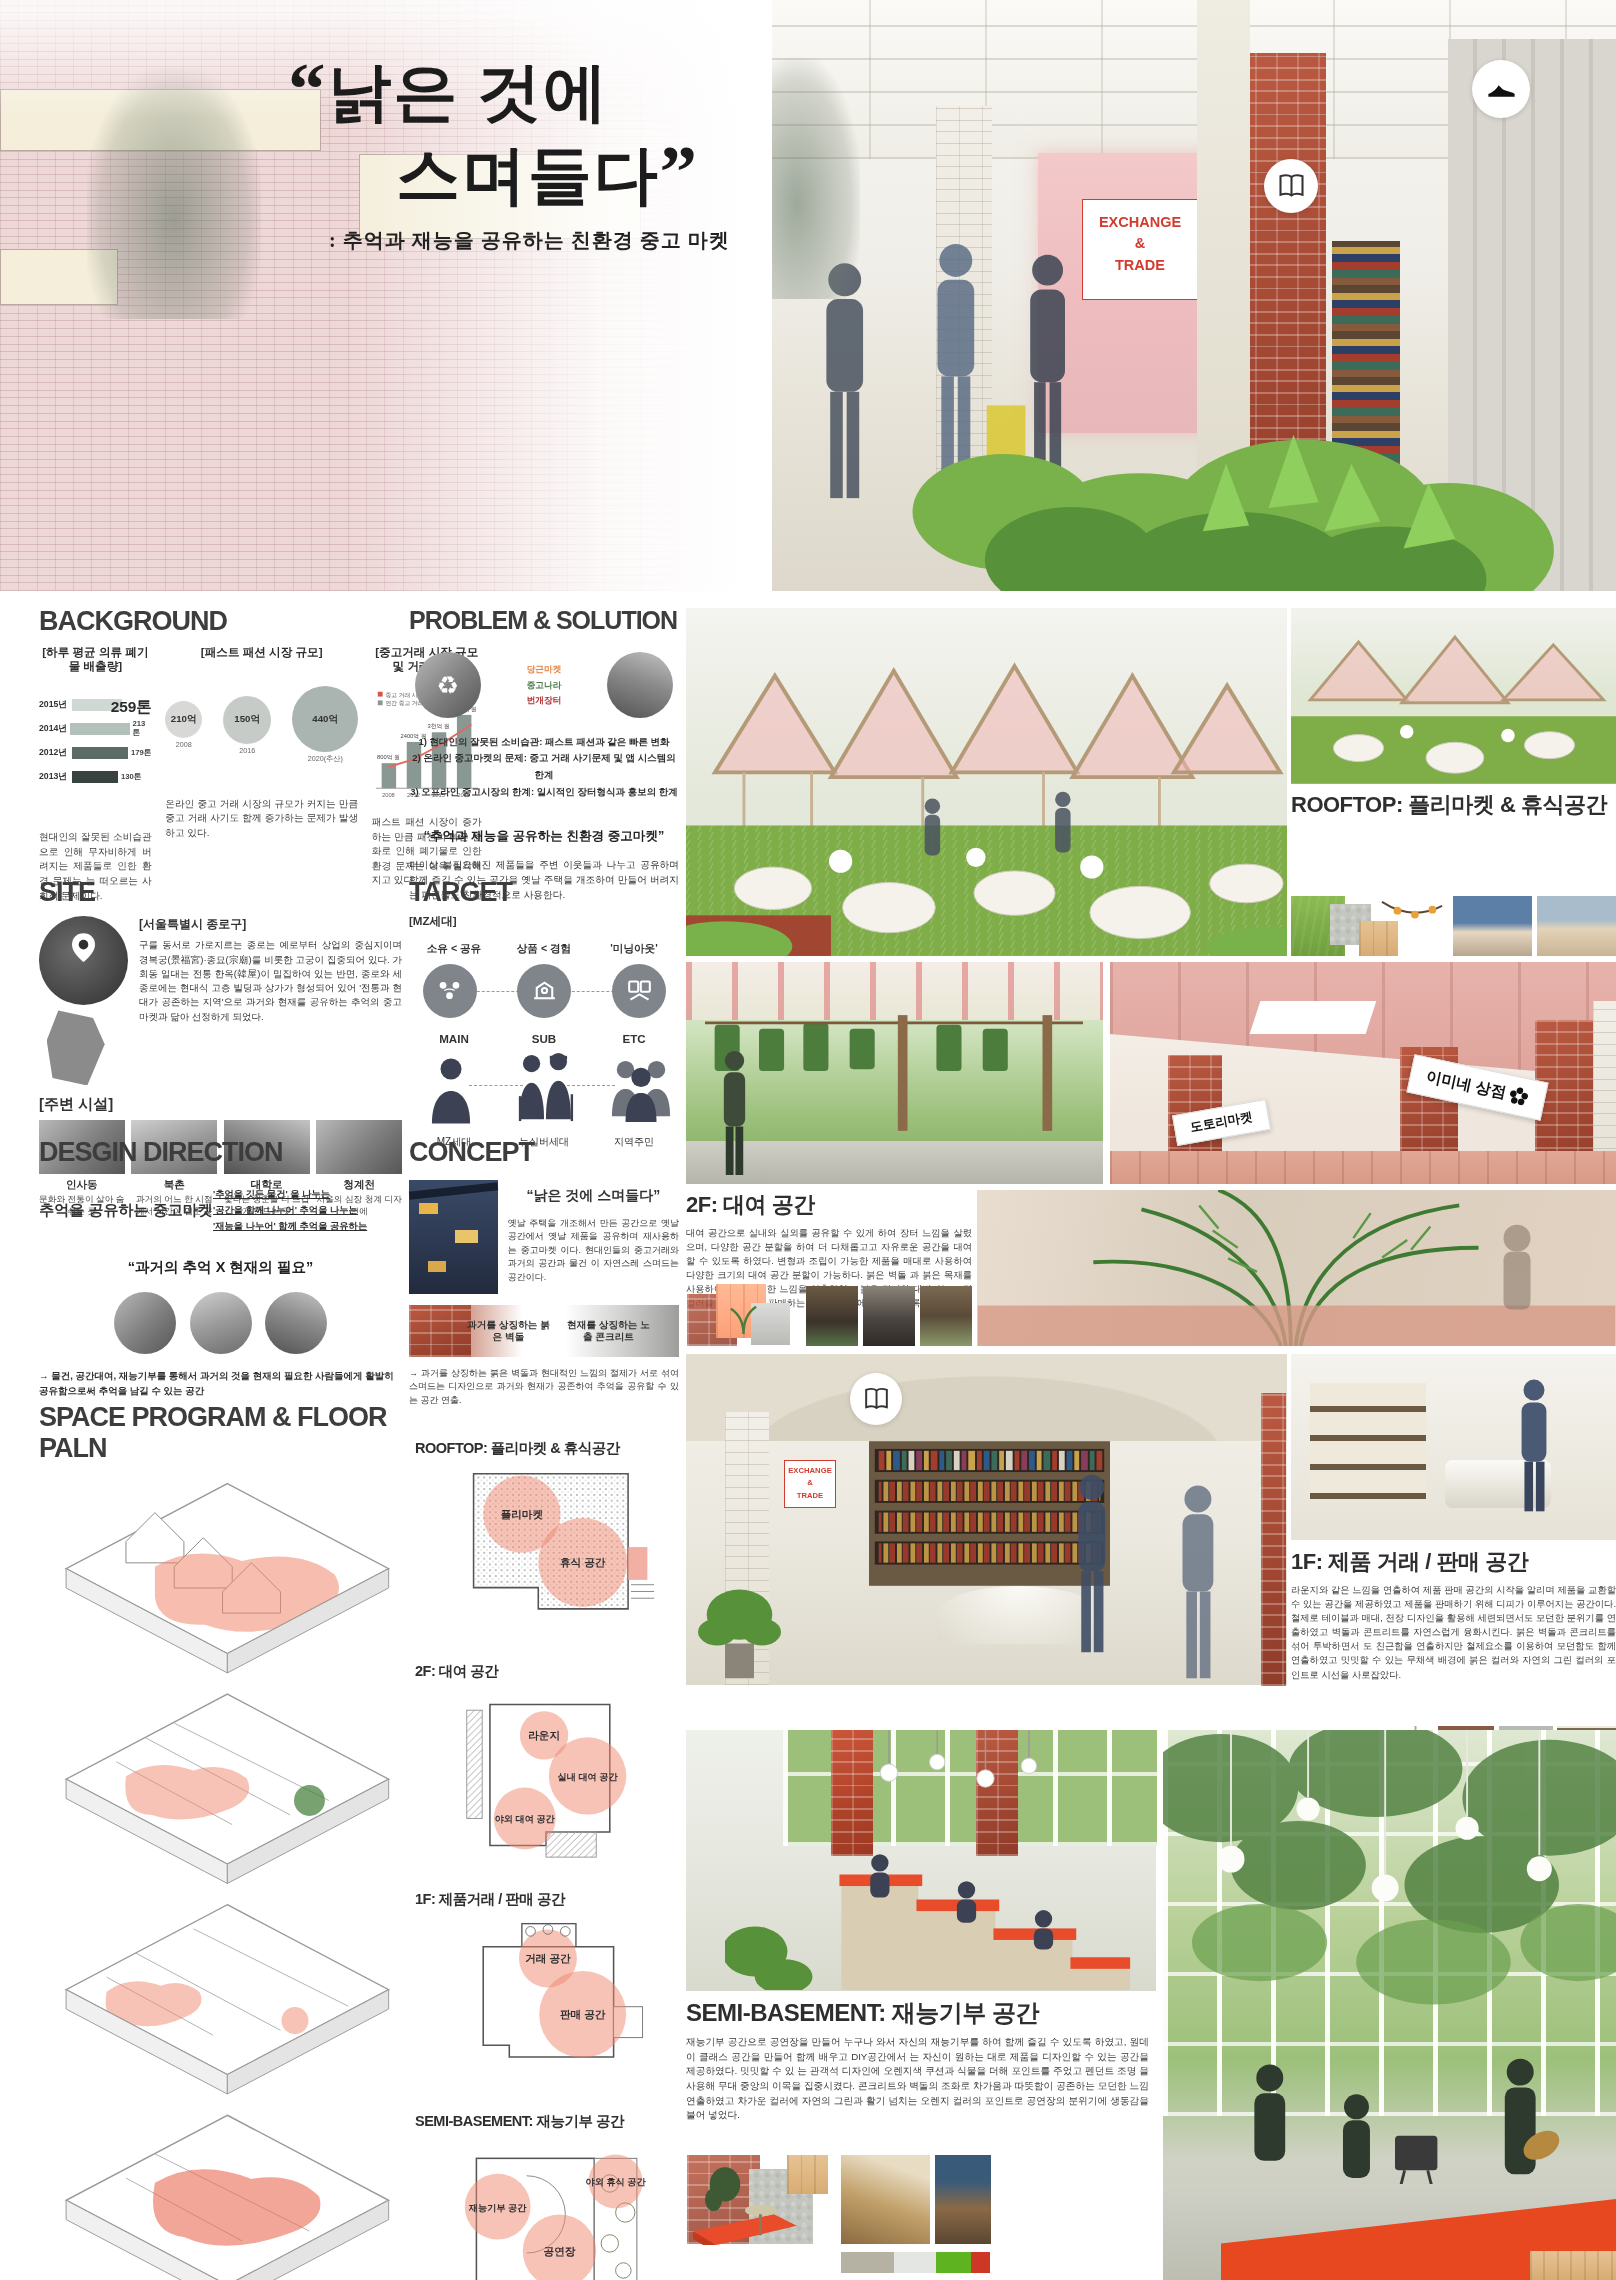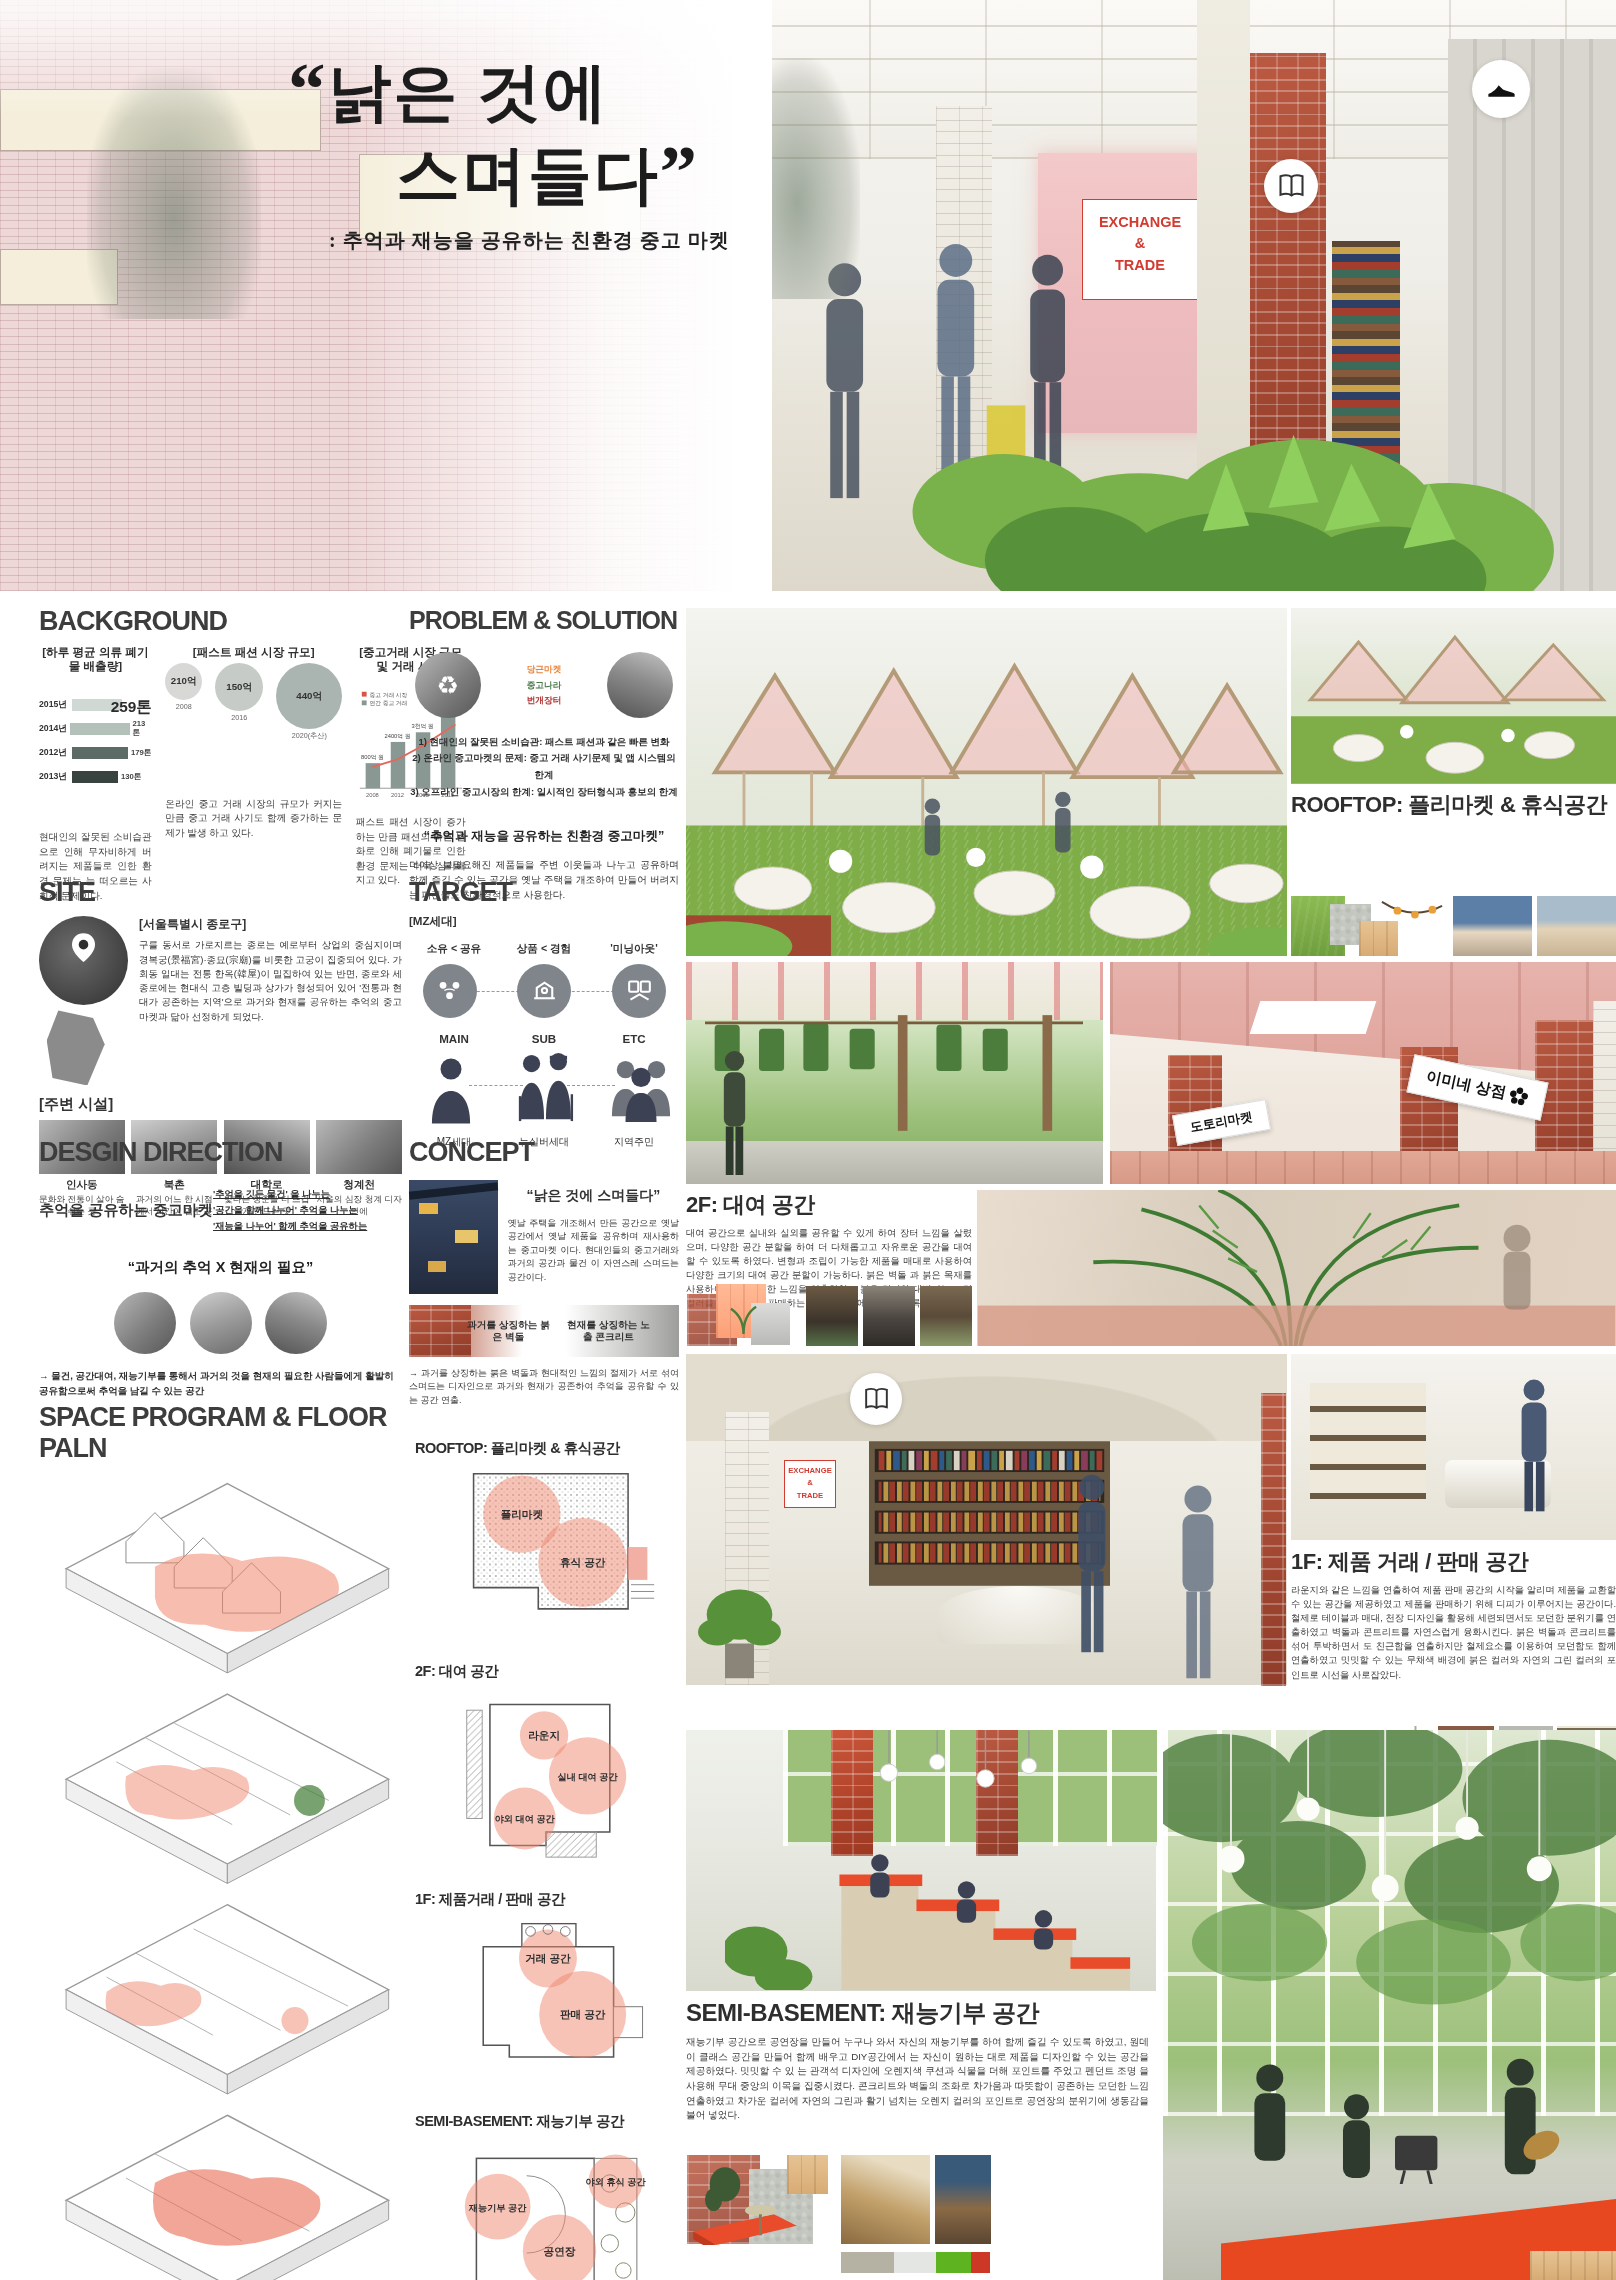--- a/index.html
+++ b/index.html
@@ -193,21 +193,21 @@
           <div class="c1row">
               <span class="c1y">2013년</span>
               <span class="c1bar" style="width:46px;background:#38423e"></span>
               <span class="c1v">130톤</span>
             </div>
         </div>
         <div class="cap">현대인의 잘못된 소비습관 으로 인해 무자비하게 버려지는 제품들로 인한 환경 문제는 늘 떠오르는 사회적 문제이다.</div>
       </div>
       <div>
         <div class="blabel">[패스트 패션 시장 규모]</div>
-        <div style="height:124px;display:flex;align-items:flex-start;justify-content:center;gap:13px;margin-top:3.9px">
+        <div style="height:124px;display:flex;align-items:center;justify-content:center;gap:21px;margin-top:3.9px">
           <div>
             <div class="bubble" style="width:37px;height:37px;background:#d8d8d6">
                 <span>210억</span>
               </div>
             <div class="byr">2008</div>
           </div>
           <div>
             <div class="bubble" style="width:48px;height:48px;background:#c6cbc8">
                 <span>150억</span>
               </div>

